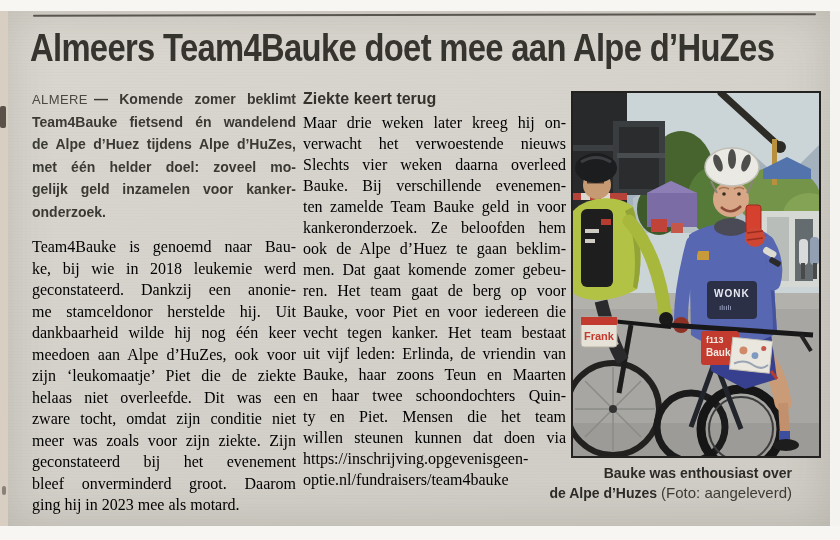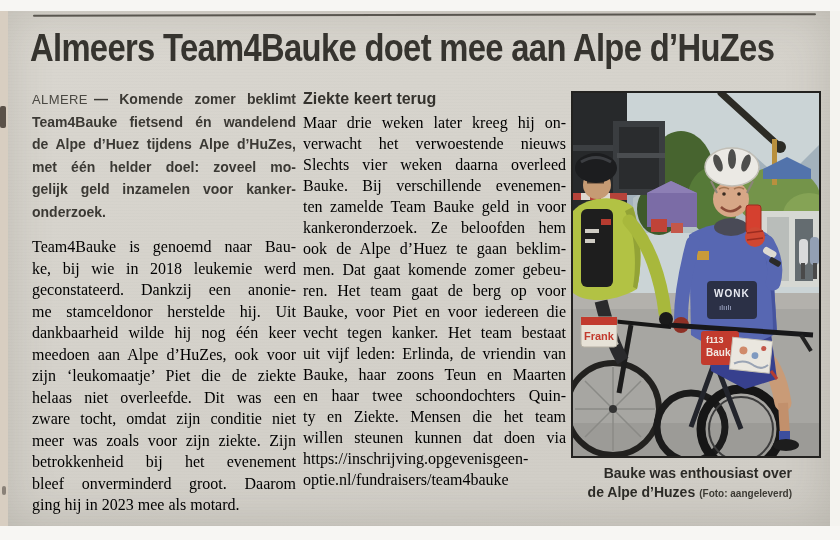--- a/index.html
+++ b/index.html
@@ -31,21 +31,21 @@
   .serif{font-family:"Liberation Serif",serif;font-size:16px;color:#000000;}
   .body1{margin-top:13px;line-height:21.5px;}
   .body1 .line,.body2 .line{overflow:visible;}
   .colhead{font-size:16px;font-weight:700;color:#34322d;line-height:22px;margin:0 0 2px 0;}
   .body2{line-height:21px;}
   .photo{position:absolute;left:571px;top:91px;width:250px;height:367px;box-sizing:border-box;
          border:2px solid #232220;background:#cbd4d6;}
   .photo svg{display:block;}
   .caption{position:absolute;left:542px;top:464px;width:250px;text-align:right;
            font-size:14px;font-weight:700;color:#2c2b27;line-height:19px;}
-  .caption .credit{font-weight:700;font-size:10px;color:#3d3b35;margin-left:4px;}
+  .caption .credit{font-weight:400;font-size:15px;color:#3d3b35;margin-left:4px;}
   [data-name="text-line"]{}
 </style>
 </head>
 <body>
 
 <div class="page" data-name="newspaper-scan">
   <div class="edge-top" data-name="scan-edge-top"></div>
   <div class="edge-bottom" data-name="scan-edge-bottom"></div>
   <div class="edge-right" data-name="scan-edge-right"></div>
   <div class="paper" data-name="newsprint-area"></div>
@@ -76,21 +76,21 @@
         <div class="line jl" data-name="text-line">Team4Bauke is genoemd naar Bau-</div>
         <div class="line jl" data-name="text-line">ke, bij wie in 2018 leukemie werd</div>
         <div class="line jl" data-name="text-line">geconstateerd. Dankzij een anonie-</div>
         <div class="line jl" data-name="text-line">me stamceldonor herstelde hij. Uit</div>
         <div class="line jl" data-name="text-line">dankbaarheid wilde hij nog één keer</div>
         <div class="line jl" data-name="text-line">meedoen aan Alpe d’HuZes, ook voor</div>
         <div class="line jl" data-name="text-line">zijn ‘leukomaatje’ Piet die de ziekte</div>
         <div class="line jl" data-name="text-line">helaas niet overleefde. Dit was een</div>
         <div class="line jl" data-name="text-line">zware tocht, omdat zijn conditie niet</div>
         <div class="line jl" data-name="text-line">meer was zoals voor zijn ziekte. Zijn</div>
-        <div class="line jl" data-name="text-line">betrokkenheid bij het evenement</div>
+        <div class="line jl" data-name="text-line">geconstateerd bij het evenement</div>
         <div class="line jl" data-name="text-line">bleef onverminderd groot. Daarom</div>
         <div class="line" data-name="text-line">ging hij in 2023 mee als motard.</div>
       </div>
   </div>
 
   <div class="col col2" data-name="column-2">
     <h2 class="colhead" data-name="subheading">Ziekte keert terug</h2>
     <div class="serif body2" data-name="body-paragraph-2">
         <div class="line jl" data-name="text-line">Maar drie weken later kreeg hij on-</div>
         <div class="line jl" data-name="text-line">verwacht het verwoestende nieuws</div>
@@ -99,21 +99,21 @@
         <div class="line jl" data-name="text-line">ten zamelde Team Bauke geld in voor</div>
         <div class="line jl" data-name="text-line">kankeronderzoek. Ze beloofden hem</div>
         <div class="line jl" data-name="text-line">ook de Alpe d’Huez te gaan beklim-</div>
         <div class="line jl" data-name="text-line">men. Dat gaat komende zomer gebeu-</div>
         <div class="line jl" data-name="text-line">ren. Het team gaat de berg op voor</div>
         <div class="line jl" data-name="text-line">Bauke, voor Piet en voor iedereen die</div>
         <div class="line jl" data-name="text-line">vecht tegen kanker. Het team bestaat</div>
         <div class="line jl" data-name="text-line">uit vijf leden: Erlinda, de vriendin van</div>
         <div class="line jl" data-name="text-line">Bauke, haar zoons Teun en Maarten</div>
         <div class="line jl" data-name="text-line">en haar twee schoondochters Quin-</div>
-        <div class="line jl" data-name="text-line">ty en Ziekte. Mensen die het team</div>
+        <div class="line jl" data-name="text-line">ty en Piet. Mensen die het team</div>
         <div class="line jl" data-name="text-line">willen steunen kunnen dat doen via</div>
         <div class="line jl" data-name="text-line">https://inschrijving.opgevenisgeen-</div>
         <div class="line" data-name="text-line">optie.nl/fundraisers/team4bauke</div>
       </div>
   </div>
 
   <div class="photo" data-name="article-photo">
     <svg width="246" height="363" viewBox="0 0 246 363" data-name="photo-illustration">
 
       <rect x="0" y="0" width="246" height="220" fill="#cbd4d6" data-name="sky"></rect>

